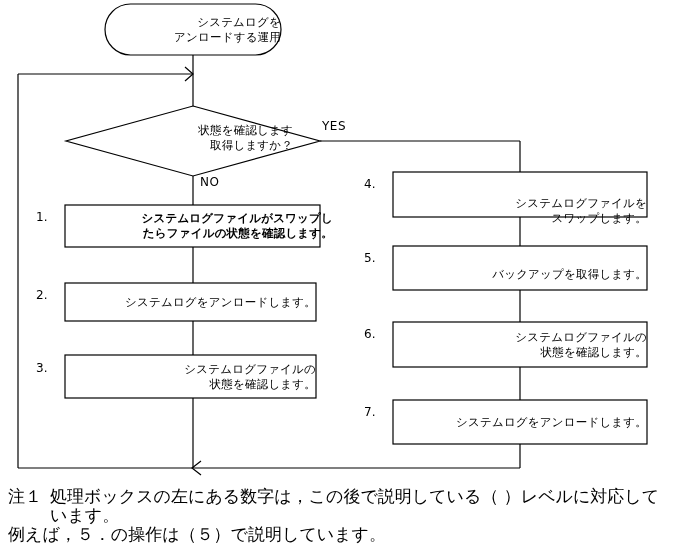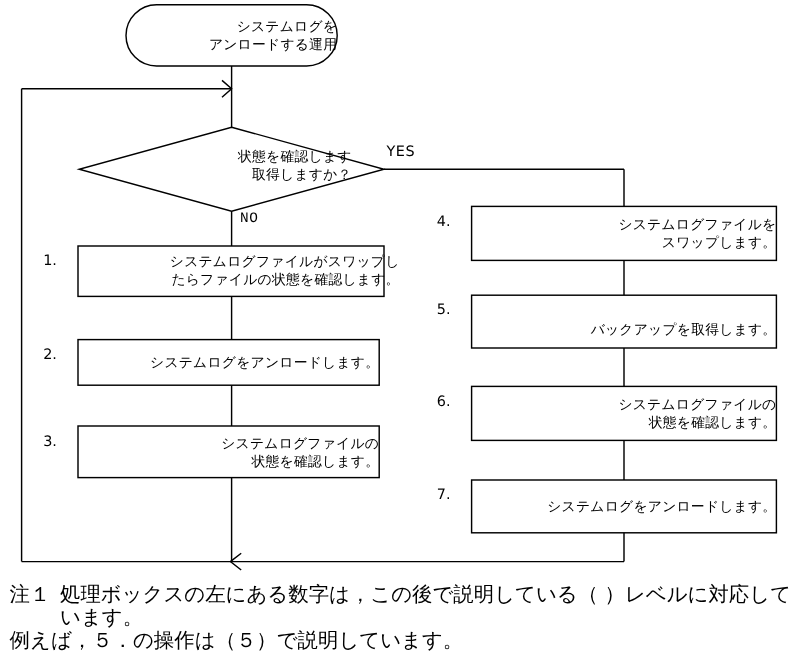--- a/index.html
+++ b/index.html
@@ -119,44 +119,44 @@
     <span class="ln">システムログを</span>
     <span class="ln">アンロードする運用</span>
   </div>
 
   <div class="node-text" style="left:93px; top:112px; width:200px; height:52px;">
     <span class="ln">状態を確認します</span>
     <span class="ln">取得しますか？</span>
   </div>
 
   <div class="branch-label" style="left:322px; top:120px;">YES</div>
-  <div class="branch-label" style="left:200px; top:176px;font-family:Liberation Mono, monospace;">NO</div>
+  <div class="branch-label" style="left:200px; top:176px;">NO</div>
 
   <div class="step-num" style="left:36px; top:210px;">1.</div>
   <div class="step-num" style="left:36px; top:288px;">2.</div>
   <div class="step-num" style="left:36px; top:361px;">3.</div>
 
-  <div class="node-text" style="left:65px; top:205px; width:268px; height:42px;">
+  <div class="node-text" style="left:65px; top:205px; width:268px; height:42px;font-weight:bold;">
     <span class="ln">システムログファイルがスワップし</span>
     <span class="ln">たらファイルの状態を確認します。</span>
   </div>
   <div class="node-text" style="left:65px; top:283px; width:251px; height:38px;">
     <span class="ln">システムログをアンロードします。</span>
   </div>
   <div class="node-text" style="left:65px; top:355px; width:251px; height:43px;">
     <span class="ln">システムログファイルの</span>
     <span class="ln">状態を確認します。</span>
   </div>
 
   <div class="step-num" style="left:364px; top:177px;">4.</div>
   <div class="step-num" style="left:364px; top:251px;">5.</div>
   <div class="step-num" style="left:364px; top:327px;">6.</div>
   <div class="step-num" style="left:364px; top:405px;">7.</div>
 
-  <div class="node-text" style="left:393px; top:172px; width:254px; height:45px;">
+  <div class="node-text" style="left:393px; top:188px; width:254px; height:45px;">
     <span class="ln">システムログファイルを</span>
     <span class="ln">スワップします。</span>
   </div>
   <div class="node-text" style="left:393px; top:246px; width:254px; height:56px;">
     <span class="ln">バックアップを取得します。</span>
   </div>
   <div class="node-text" style="left:393px; top:322px; width:254px; height:45px;">
     <span class="ln">システムログファイルの</span>
     <span class="ln">状態を確認します。</span>
   </div>

